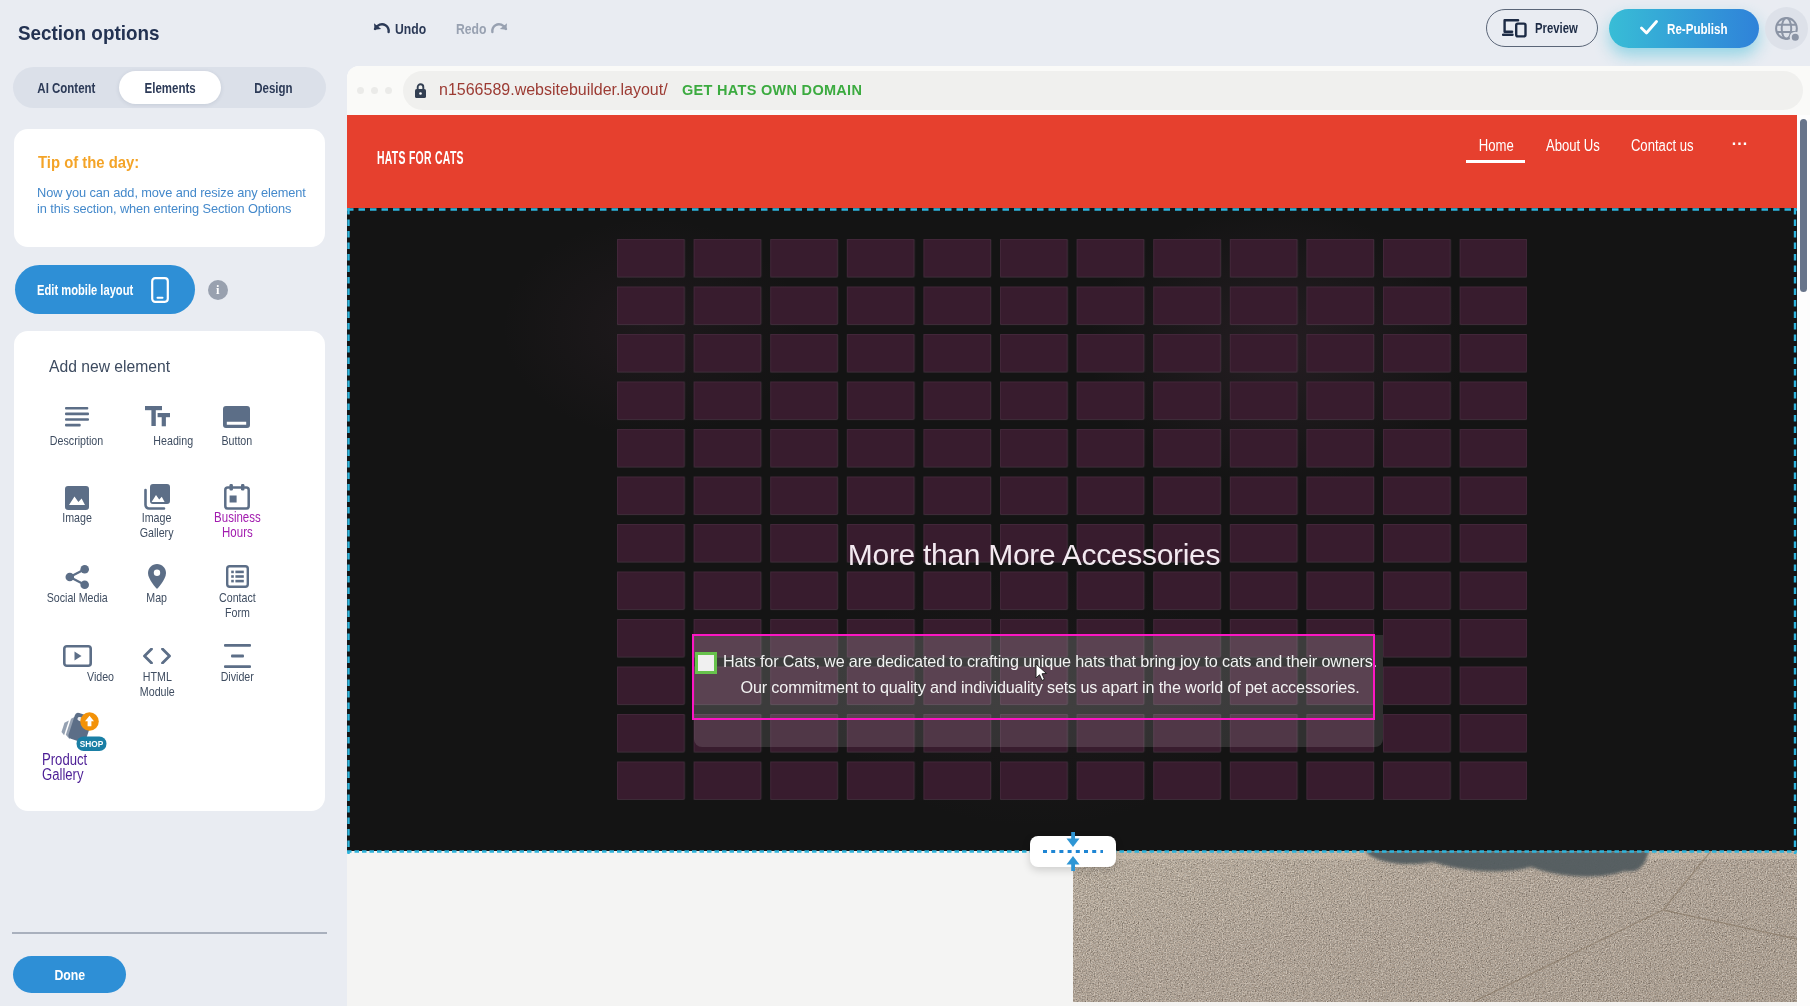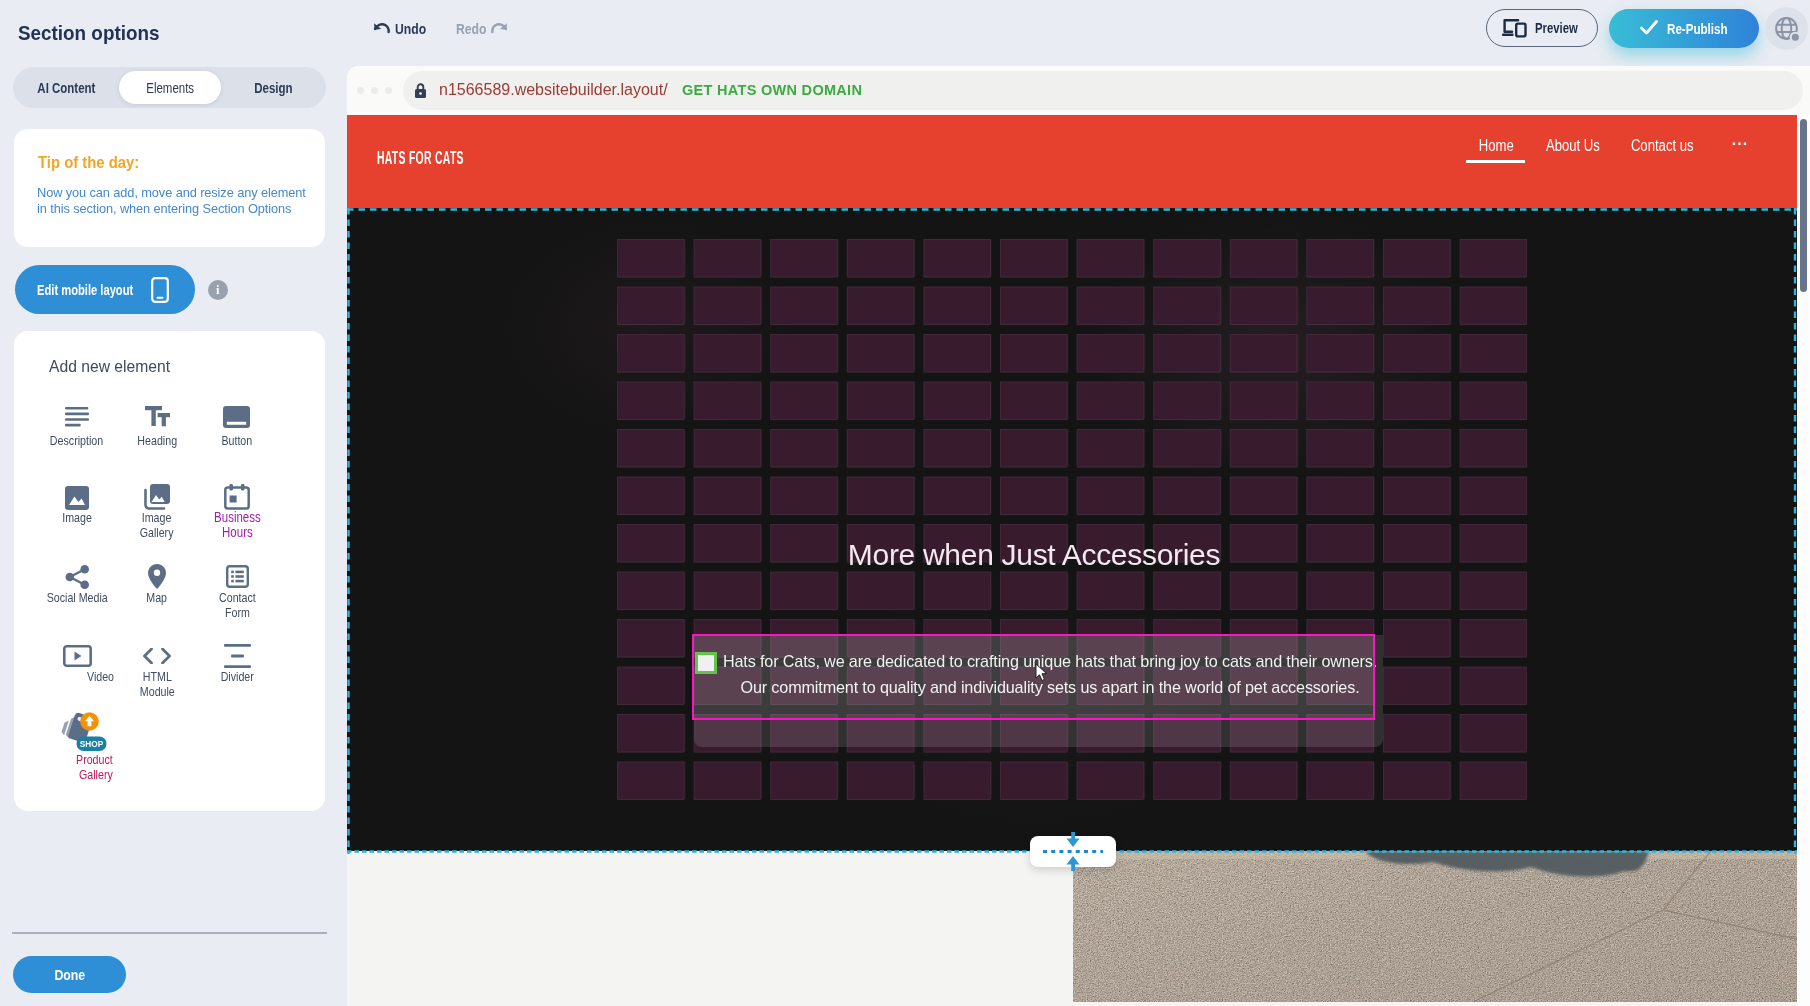--- a/index.html
+++ b/index.html
@@ -40,21 +40,21 @@
   <circle cx="12" cy="12" r="10"></circle>
   <ellipse cx="12" cy="12" rx="4.6" ry="10"></ellipse>
   <path d="M2.6 8.5 h18.8 M2.6 15.5 h18.8"></path>
   </g>
   <circle cx="20.5" cy="20.5" r="4.4" fill="#8b94a5" stroke="#dde1e9" stroke-width="2"></circle>
 </svg>
 
 <div class="abs" style="left:13px;top:67px;width:313px;height:41px;background:#dbe0e9;border-radius:21px"></div>
 <div class="abs" style="left:119px;top:71px;width:102px;height:33px;background:#fff;border-radius:17px;box-shadow:0 1px 4px rgba(40,60,90,.12)"></div>
 <div class="abs" style="left:13px;top:80px;width:106px;text-align:center;font-size:14px;font-weight:bold;color:#2c3a57"><span class="sxc" style="display:inline-block">AI Content</span></div>
-<div class="abs" style="left:119px;top:80px;width:102px;text-align:center;font-size:14px;font-weight:normal;color:#2c3a57"><span class="sxc" style="display:inline-block">Elements</span></div>
+<div class="abs" style="left:119px;top:80px;width:102px;text-align:center;font-size:14px;font-weight:bold;color:#2c3a57"><span class="sxc" style="display:inline-block">Elements</span></div>
 <div class="abs" style="left:221px;top:80px;width:105px;text-align:center;font-size:14px;font-weight:bold;color:#2c3a57"><span class="sxc" style="display:inline-block">Design</span></div>
 
 <div class="abs" style="left:14px;top:129px;width:311px;height:118px;background:#fff;border-radius:14px"></div>
 <div class="abs sx" style="left:38px;top:153px;font-size:16.5px;font-weight:bold;color:#f4a428;transform:scaleX(.9)">Tip of the day:</div>
 <div class="abs" style="left:37px;top:185px;font-size:12.8px;line-height:16px;color:#4489cb;letter-spacing:-.1px">Now you can add, move and resize any element<br>in this section, when entering Section Options</div>
 
 <div class="abs" style="left:15px;top:265px;width:180px;height:49px;background:#2e8fd6;border-radius:25px"></div>
 <div class="abs sx" style="left:37px;top:283px;font-size:13.8px;font-weight:bold;color:#fff;transform:scaleX(.81)">Edit mobile layout</div>
 <svg class="abs" style="left:151px;top:277px" width="18" height="26" viewBox="0 0 18 26">
   <rect x="1.2" y="1.2" width="15.6" height="23.6" rx="3" fill="none" stroke="#fff" stroke-width="2.2"></rect>
@@ -79,21 +79,21 @@
       <rect x="0" y="0" width="17" height="4.2"></rect>
       <rect x="6.4" y="0" width="4.4" height="20"></rect>
       <rect x="12.6" y="7" width="12.4" height="4.2"></rect>
       <rect x="16.7" y="7" width="4.2" height="13.3"></rect>
     </g>
 </svg>
 <svg class="abs" style="left:223px;top:406px" width="27" height="22" viewBox="0 0 27 22">
  <path d="M3 0 h21 a3 3 0 0 1 3 3 v16 a3 3 0 0 1 -3 3 h-21 a3 3 0 0 1 -3 -3 v-16 a3 3 0 0 1 3 -3 Z M3.8 15.7 h19.4 v3 h-19.4 Z" fill="#5c6e87" fill-rule="evenodd"></path>
 </svg>
 <div class="abs" style="left:37px;top:433px;width:80px;text-align:center;font-size:13px;color:#3f4d61"><span class="sxc" style="display:inline-block">Description</span></div>
-<div class="abs" style="left:117px;top:433px;width:80px;text-align:center;font-size:13px;color:#3f4d61"><span class="sxc" style="display:inline-block">Heading</span></div>
+<div class="abs" style="left:117px;top:433px;width:80px;text-align:right;font-size:13px;color:#3f4d61"><span class="sxc" style="display:inline-block">Heading</span></div>
 <div class="abs" style="left:197px;top:433px;width:80px;text-align:center;font-size:13px;color:#3f4d61"><span class="sxc" style="display:inline-block">Button</span></div>
 
 <svg class="abs" style="left:65px;top:486px" width="24" height="24" viewBox="0 0 24 24">
  <path d="M3 0 h18 a3 3 0 0 1 3 3 v18 a3 3 0 0 1 -3 3 h-18 a3 3 0 0 1 -3 -3 v-18 a3 3 0 0 1 3 -3 Z M4 19 L9.5 10.5 L13.4 16 L16.6 12.6 L20 19 Z" fill="#5c6e87" fill-rule="evenodd"></path>
 </svg>
 <svg class="abs" style="left:143px;top:483px" width="28" height="28" viewBox="0 0 28 28">
  <path d="M10 1 h14 a3 3 0 0 1 3 3 v14 a3 3 0 0 1 -3 3 h-14 a3 3 0 0 1 -3 -3 v-14 a3 3 0 0 1 3 -3 Z M8.6 19 L13 12 L16.2 16.5 L18.8 13.8 L21.6 19 Z" fill="#5c6e87" fill-rule="evenodd"></path>
  <path d="M2.5 7 v15 a3.5 3.5 0 0 0 3.5 3.5 h15" fill="none" stroke="#5c6e87" stroke-width="2.6" stroke-linecap="round"></path>
 </svg>
 <svg class="abs" style="left:224px;top:484px" width="26" height="26" viewBox="0 0 26 26">
@@ -156,21 +156,21 @@
    <path d="M10 16 L15 11 L15 36 L10 33 Z"></path>
    <path d="M5 22 L8.5 18.5 L8.5 34 L5 31.5 Z"></path>
  </g>
  <rect x="13.5" y="8" width="18" height="27" rx="3.5" fill="#5c6e87" transform="rotate(18 22 21)"></rect>
  <rect x="17" y="11.5" width="6" height="4" rx="2" fill="#fff" opacity=".85" transform="rotate(18 22 21)"></rect>
  <circle cx="31.5" cy="15.5" r="9.3" fill="#f39208"></circle>
  <path d="M31.5 9.8 L36 15.3 L33.4 15.3 L33.4 20.3 L29.6 20.3 L29.6 15.3 L27 15.3 Z" fill="#fff"></path>
  <rect x="18.5" y="30.5" width="30" height="14.5" rx="7.2" fill="#1a7fa5"></rect>
  <text x="33.5" y="41" text-anchor="middle" font-size="8.3" font-weight="bold" fill="#fff" font-family="Liberation Sans">SHOP</text>
 </svg>
-<div class="abs" style="left:37px;top:752px;width:80px;text-align:right;font-size:13px;line-height:15.3px;color:#be185d"><span class="sxc" style="display:inline-block">Product<br>Gallery</span></div>
+<div class="abs" style="left:37px;top:752px;width:80px;text-align:left;font-size:16px;line-height:15.3px;color:#4c1d95"><span class="sxc" style="display:inline-block">Product<br>Gallery</span></div>
 
 <div class="abs" style="left:12px;top:932px;width:315px;height:1.5px;background:#a9b0bd"></div>
 <div class="abs" style="left:13px;top:956px;width:113px;height:37px;background:#2e8fd6;border-radius:19px"></div>
 <div class="abs" style="left:13px;top:966px;width:113px;text-align:center;font-size:15px;font-weight:bold;color:#fff"><span class="sxc" style="display:inline-block">Done</span></div>
 
 <div class="abs" style="left:347px;top:66px;width:1463px;height:940px;background:#fff;border-radius:12px 0 0 0;overflow:hidden">
 
   <div class="abs" style="left:0;top:0;width:1463px;height:49px;background:#fafaf8"></div>
   <div class="abs" style="left:9.5px;top:20.5px;width:7.5px;height:7.5px;border-radius:50%;background:#ebebe9"></div>
   <div class="abs" style="left:23.5px;top:20.5px;width:7.5px;height:7.5px;border-radius:50%;background:#ebebe9"></div>
@@ -199,21 +199,21 @@
 
     <svg class="abs" style="left:270px;top:31px" width="910" height="561" viewBox="0 0 910 561">
       <defs>
           <pattern id="gp" width="76.6" height="47.5" patternUnits="userSpaceOnUse">
         <rect x="0" y="0" width="67.5" height="38" rx="1.5" fill="#381c2e" stroke="rgba(190,160,185,.15)" stroke-width="1"></rect>
       </pattern>
         </defs>
       <rect width="910" height="561" fill="url(#gp)"></rect>
     </svg>
 
-    <div class="abs" style="left:0;top:330px;width:1374px;text-align:center;font-size:30px;color:#f3e9f0;letter-spacing:-.3px">More when Just Accessories</div>
+    <div class="abs" style="left:0;top:330px;width:1374px;text-align:center;font-size:30px;color:#f3e9f0;letter-spacing:-.3px">More than More Accessories</div>
 
     <div class="abs" style="left:347px;top:427px;width:689px;height:112px;background:rgba(255,255,255,.12);border-radius:0 0 8px 8px"></div>
     <div class="abs" style="left:345px;top:426px;width:683px;height:86px;background:rgba(255,255,255,.06)"></div>
 
     <div class="abs" style="left:303px;top:441px;width:800px;text-align:center;font-size:16.2px;line-height:25.5px;color:#f2f2f2;letter-spacing:-.15px">Hats for Cats, we are dedicated to crafting unique hats that bring joy to cats and their owners.<br>Our commitment to quality and individuality sets us apart in the world of pet accessories.</div>
 
     <div class="abs" style="left:345px;top:426px;width:683px;height:86px;border:2.5px solid #fb16c3"></div>
     <div class="abs" style="left:348px;top:444px;width:22px;height:22px;background:#f0f0f0;border:3px solid #67c24c"></div>
 
     <svg class="abs" style="left:688px;top:455px" width="13" height="19" viewBox="0 0 13 19">

